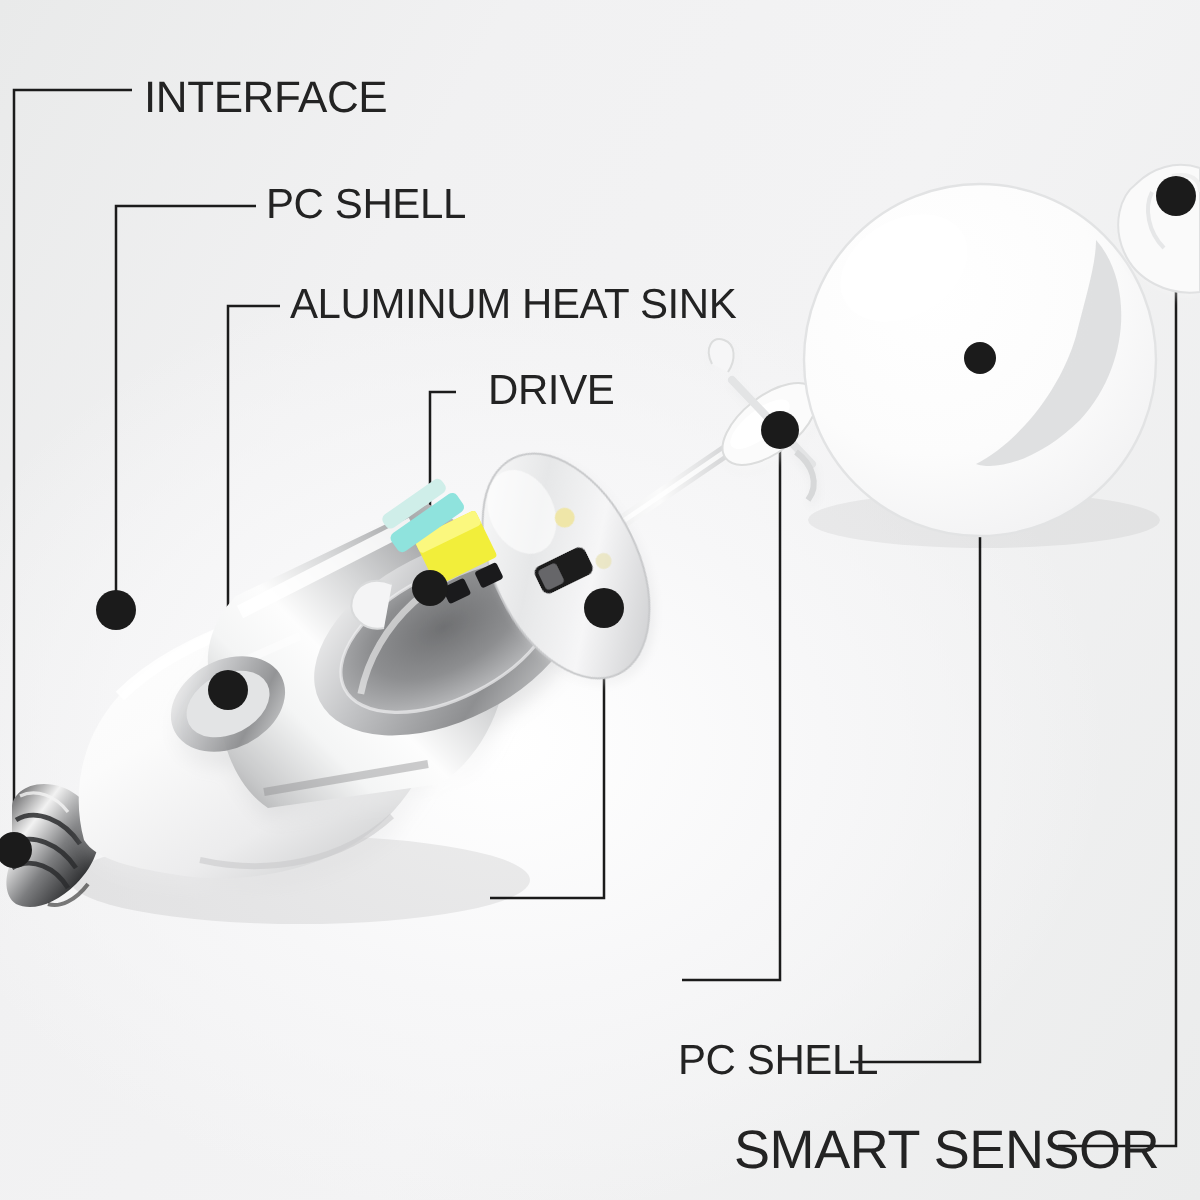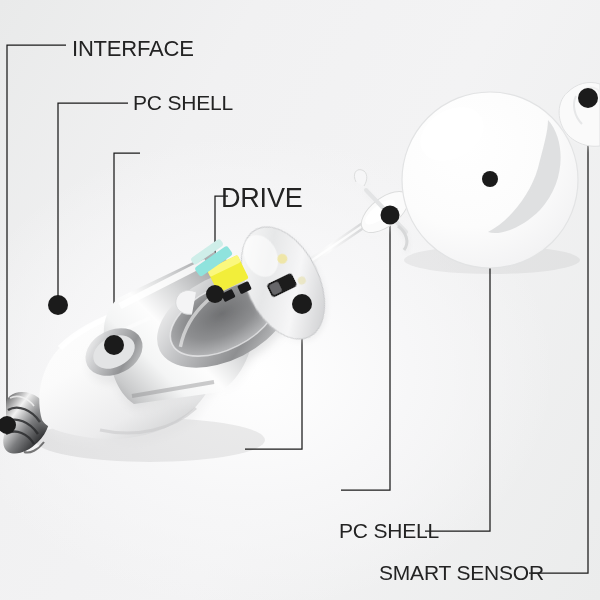--- a/index.html
+++ b/index.html
@@ -247,22 +247,23 @@
       <circle cx="390" cy="215" r="9.5"></circle>
       <circle cx="490" cy="179" r="8"></circle>
       <circle cx="588" cy="98" r="10"></circle>
     </g>
   </svg>
 
   <div class="lbl" style="left:72px;top:38px;font-size:22px;">INTERFACE</div>
 
   <div class="lbl" style="left:133px;top:92px;font-size:21px;">PC SHELL</div>
 
-
-  <div class="lbl" style="left:221px;top:185px;font-size:27px;">DRIVE</div>
+  <div class="lbl" style="left:145px;top:142px;font-size:21px;">ALUMINUM HEAT SINK</div>
+
+  <div class="lbl" style="left:244px;top:185px;font-size:21px;">DRIVE</div>
 
 
 
   <div class="lbl" style="left:339px;top:520px;font-size:21px;">PC SHELL</div>
 
-  <div class="lbl" style="left:367px;top:562px;font-size:21px;margin-left:12px;">SMART SENSOR</div>
+  <div class="lbl" style="left:367px;top:562px;font-size:27px;">SMART SENSOR</div>
 
 </div>
 
 </body></html>

